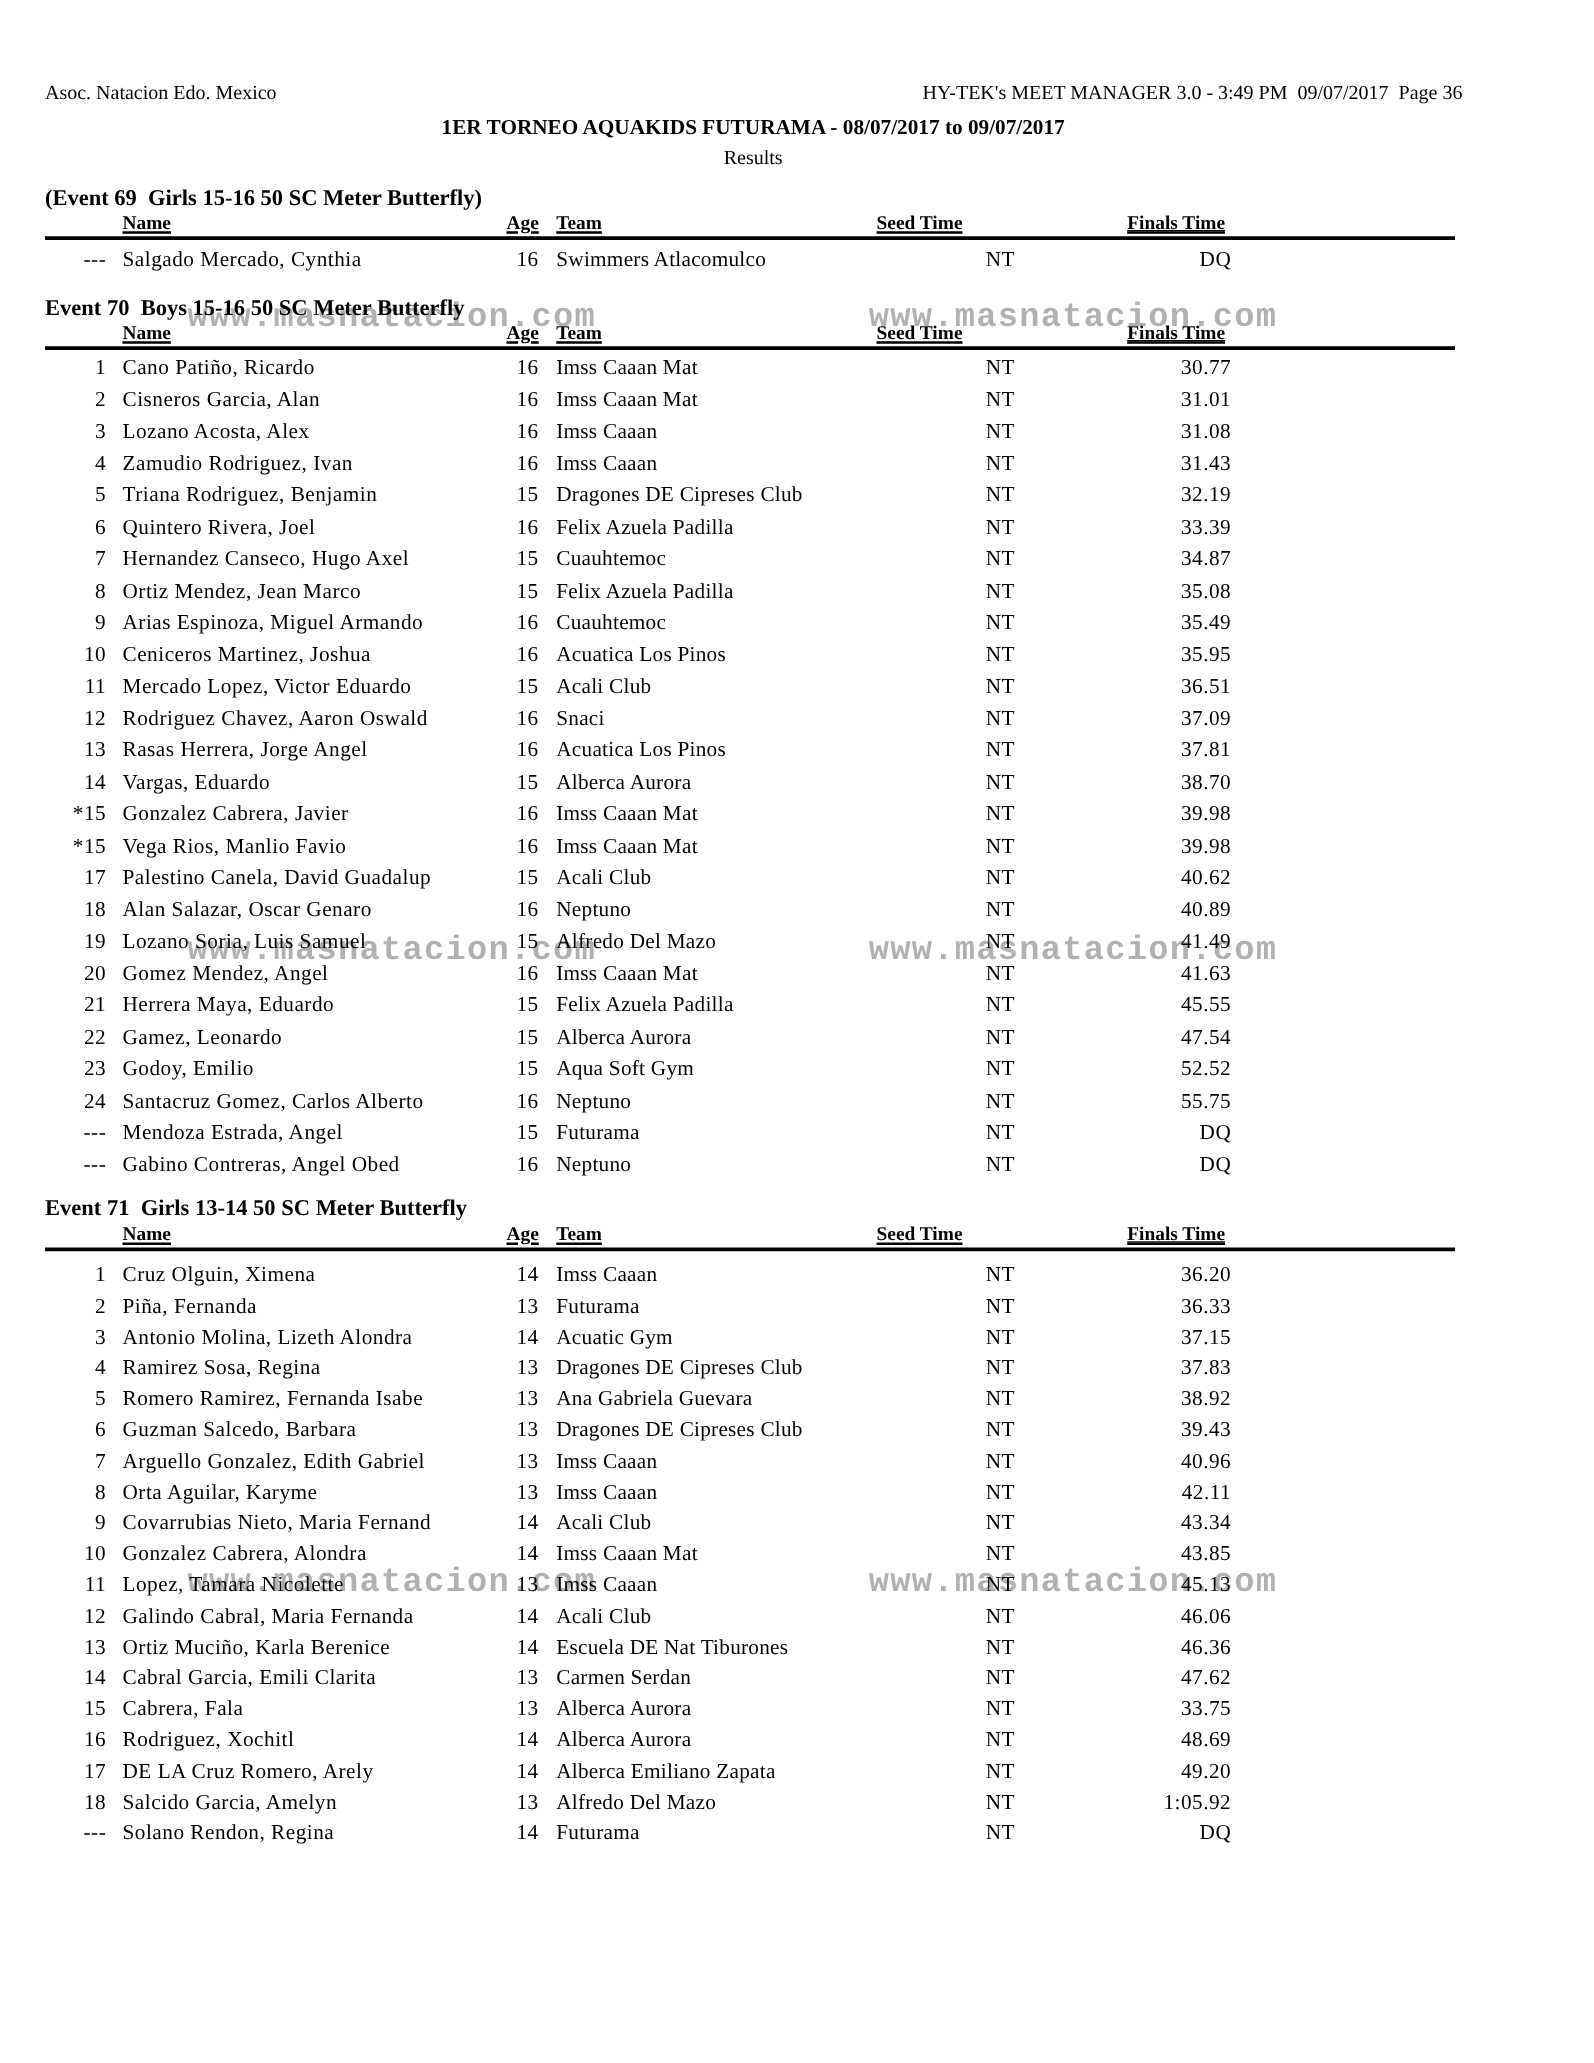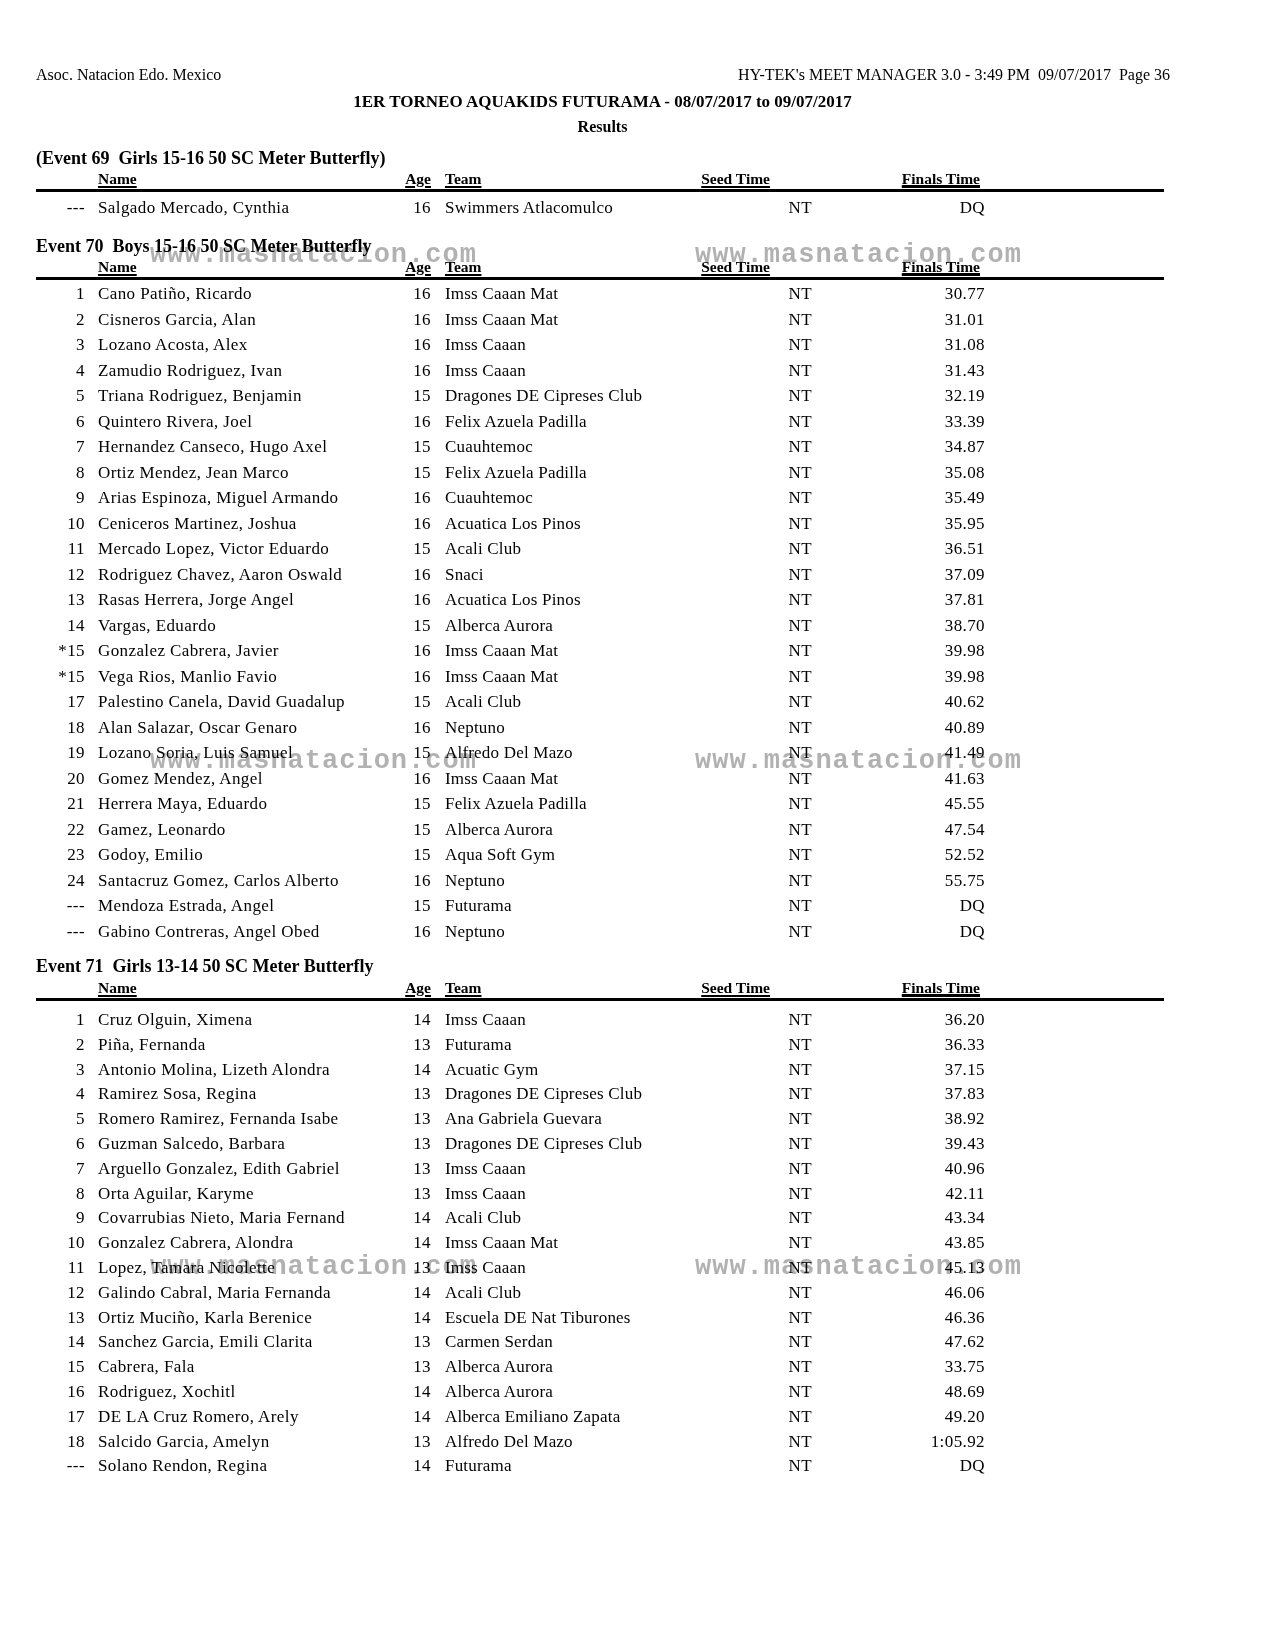--- a/index.html
+++ b/index.html
@@ -7,21 +7,21 @@
     width:1275px;height:1650px;position:relative;background:#ffffff;
     font-family:"Liberation Serif","DejaVu Serif",serif;color:#000;
     overflow:hidden;
   }
   .abs{position:absolute;}
   .pre{white-space:pre;}
   
   .hdr-left{left:36px;top:66px;font-size:16px;}
   .hdr-right{top:66px;right:105px;font-size:16px;}
   .meet-title{left:0;right:70px;top:92px;text-align:center;font-size:17px;font-weight:bold;}
-  .results-label{left:0;right:70px;top:118px;text-align:center;font-size:16px;font-weight:bold;}
+  .results-label{left:0;right:70px;top:118px;text-align:center;font-size:16px;font-weight:normal;}
   
   .wm{
     position:absolute;z-index:0;font-family:Liberation Mono, monospace;
     font-weight:bold;font-size:27px;color:#737373;opacity:.55;letter-spacing:1px;white-space:pre;
   }
   
   .event-title{left:36px;font-size:18px;font-weight:bold;white-space:pre;z-index:1;}
   .grid{
     position:absolute;left:36px;width:1128px;z-index:1;
     display:grid;grid-template-columns:49px 315px 31px 259px 122px 173px 1fr;
@@ -459,21 +459,21 @@
         <div class="c-place">13</div>
         <div class="c-name">Ortiz Muciño, Karla Berenice</div>
         <div class="c-age">14</div>
         <div class="c-team">Escuela DE Nat Tiburones</div>
         <div class="c-seed">NT</div>
         <div class="c-finals">46.36</div>
         <div></div>
       </div>
       <div class="row">
         <div class="c-place">14</div>
-        <div class="c-name">Sanchez Garcia, Emili Clarita</div>
+        <div class="c-name">Cabral Garcia, Emili Clarita</div>
         <div class="c-age">13</div>
         <div class="c-team">Carmen Serdan</div>
         <div class="c-seed">NT</div>
         <div class="c-finals">47.62</div>
         <div></div>
       </div>
       <div class="row">
         <div class="c-place">15</div>
         <div class="c-name">Cabrera, Fala</div>
         <div class="c-age">13</div>

